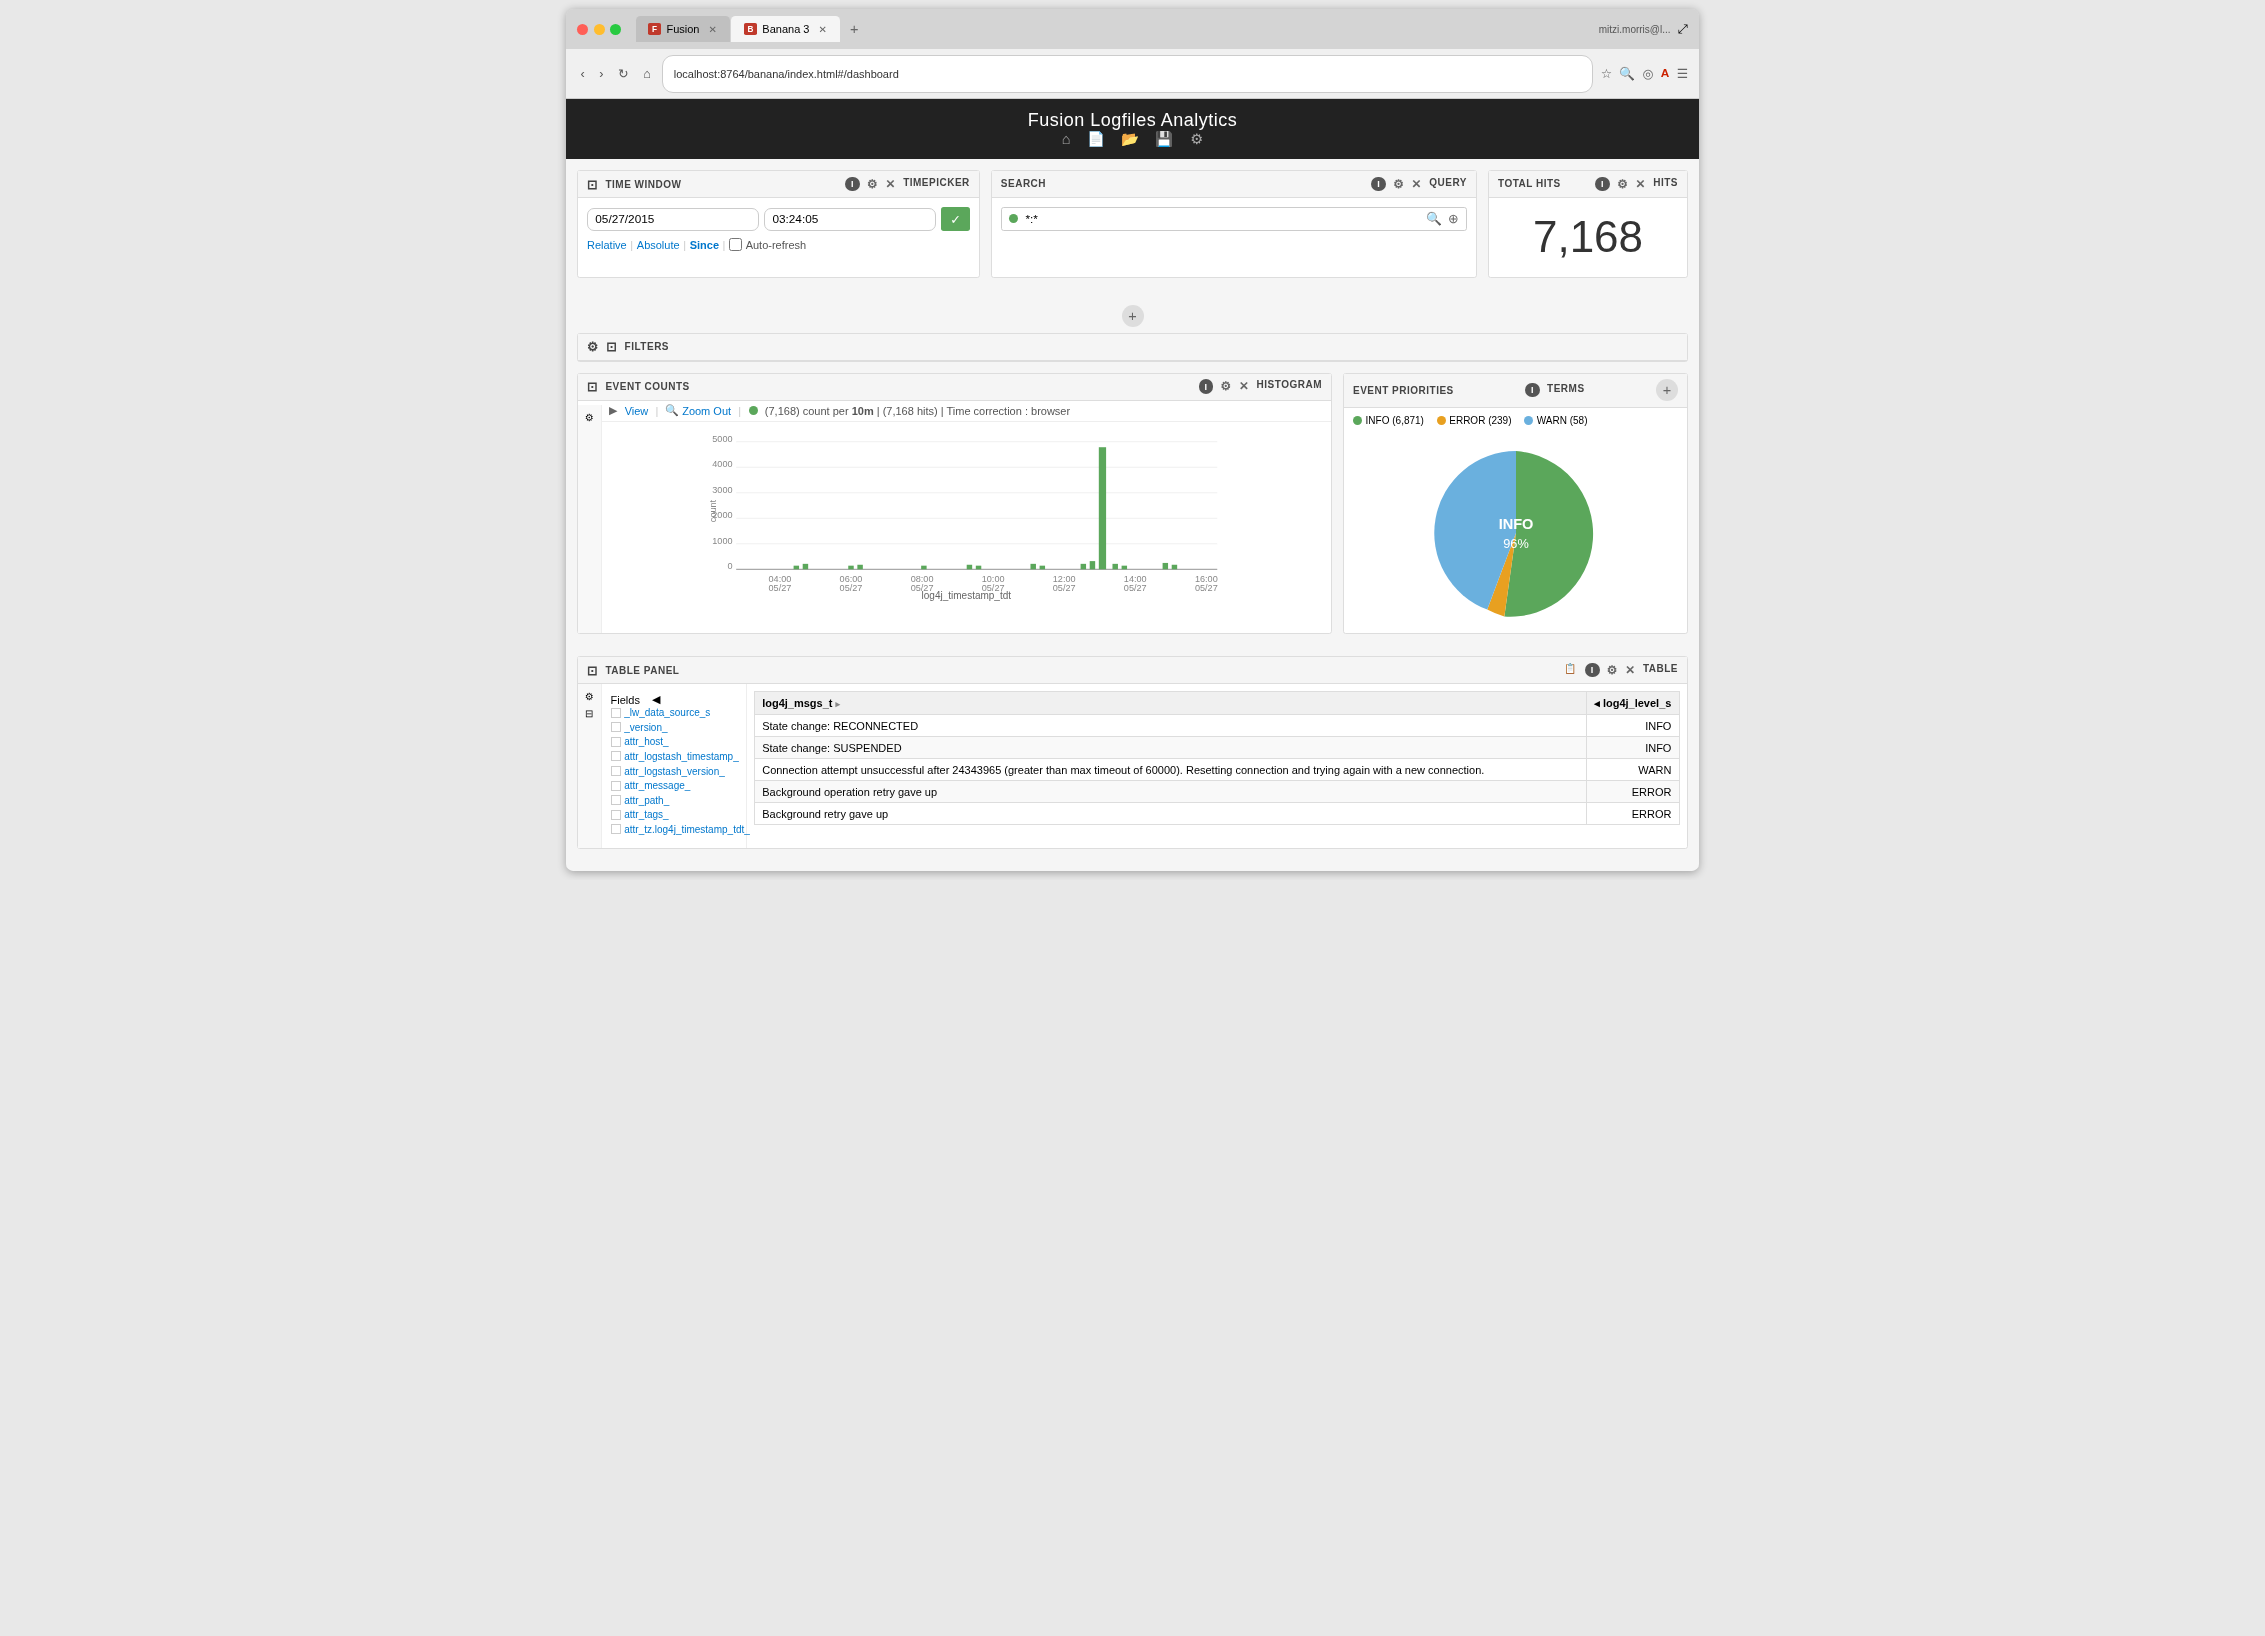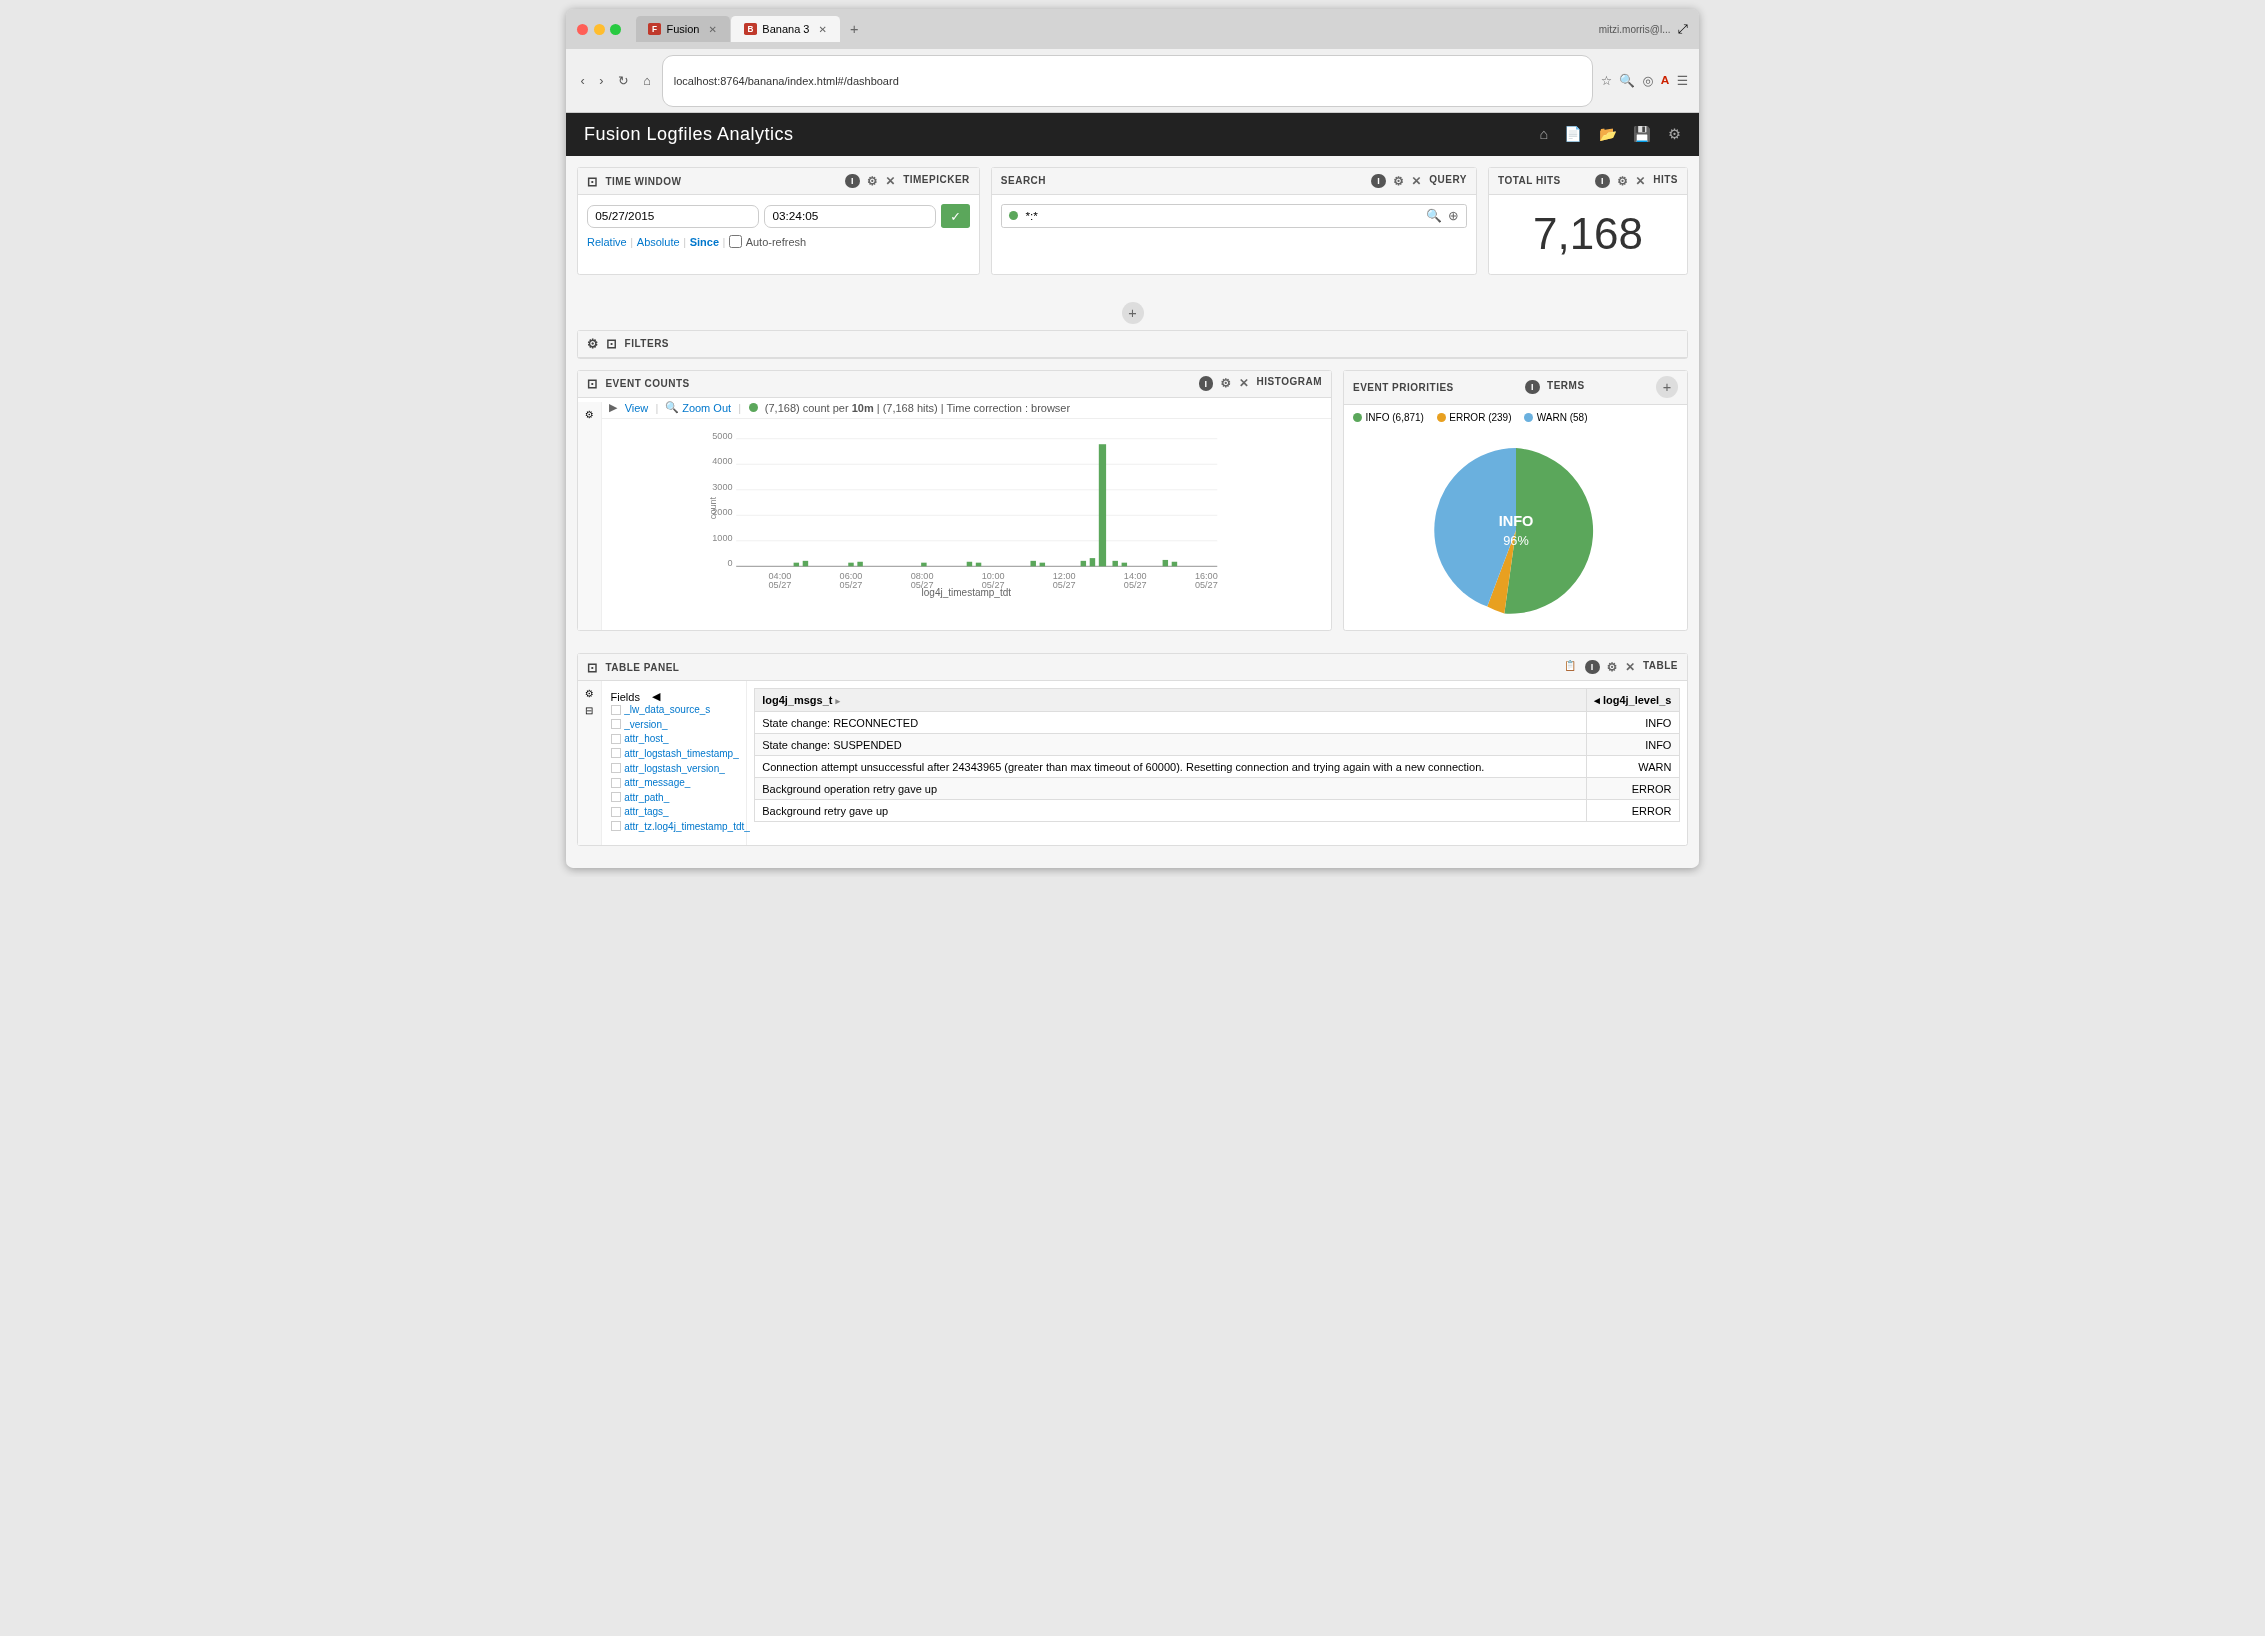--- a/index.html
+++ b/index.html
@@ -14,27 +14,27 @@
     .btn-min { background: #ffbd2e; }
     .btn-max { background: #28ca41; }
     .browser-tabs { display: flex; gap: 1.8px; flex: 1; margin-left: 7.3px; }
     .browser-tab { background: #c0c0c0; border-radius: 4.5px 4.5px 0 0; padding: 4.5px 12.7px; font-size: 11px; display: flex; align-items: center; gap: 5.5px; cursor: pointer; }
     .browser-tab.active { background: #f5f5f5; }
     .tab-favicon { width: 12.7px; height: 12.7px; background: #cc2200; border-radius: 1.8px; display: inline-flex; align-items: center; justify-content: center; color: white; font-size: 8.2px; font-weight: bold; }
     .tab-close { font-size: 10px; color: #666; margin-left: 3.6px; cursor: pointer; }
     .browser-new-tab { background: transparent; border: none; font-size: 14.5px; color: #666; cursor: pointer; width: 25.5px; height: 25.5px; border-radius: 50%; display: flex; align-items: center; justify-content: center; }
     .browser-addressbar { background: #f0f0f0; padding: 5.5px 11px; display: flex; align-items: center; gap: 7.3px; border-bottom: 0.9px solid #ccc; }
     .nav-btn { background: none; border: none; cursor: pointer; font-size: 12.7px; color: #555; padding: 1.8px 3.6px; }
-    .address-input { flex: 1; background: white; border: 0.9px solid #ccc; border-radius: 11px; padding: 19px 11px; font-size: 11px; color: #333; }
+    .address-input { flex: 1; background: white; border: 0.9px solid #ccc; border-radius: 11px; padding: 12px 11px; font-size: 11px; color: #333; }
     .address-icons { display: flex; gap: 7.3px; color: #666; font-size: 12.7px; }
     .user-menu { color: #cc2200; font-size: 11.8px; font-weight: bold; }
 
     
     .app-container { background: #f5f5f5; }
-    .app-header { background: #222; color: white; padding: 11px 18px; display: flex; align-items: center; justify-content: space-between; }
+    .app-header { background: #222; color: white; padding: 11px 18px; display: flex; align-items: center; justify-content: space-between; flex-direction: column; }
     .app-title { font-size: 18px; font-weight: 300; letter-spacing: 0.5px; }
     .header-icons { display: flex; gap: 16.4px; color: #aaa; font-size: 14.5px; }
 
     
     .main-content { padding: 11px; }
 
     
     .panel { background: white; border: 0.9px solid #ddd; border-radius: 2.7px; margin-bottom: 11px; }
     .panel-header { background: #f5f5f5; border-bottom: 0.9px solid #ddd; padding: 5.5px 9px; display: flex; align-items: center; gap: 7.3px; font-size: 10px; font-weight: 600; color: #444; text-transform: uppercase; letter-spacing: 0.5px; }
     .panel-header-icons { margin-left: auto; display: flex; gap: 7.3px; color: #888; }

